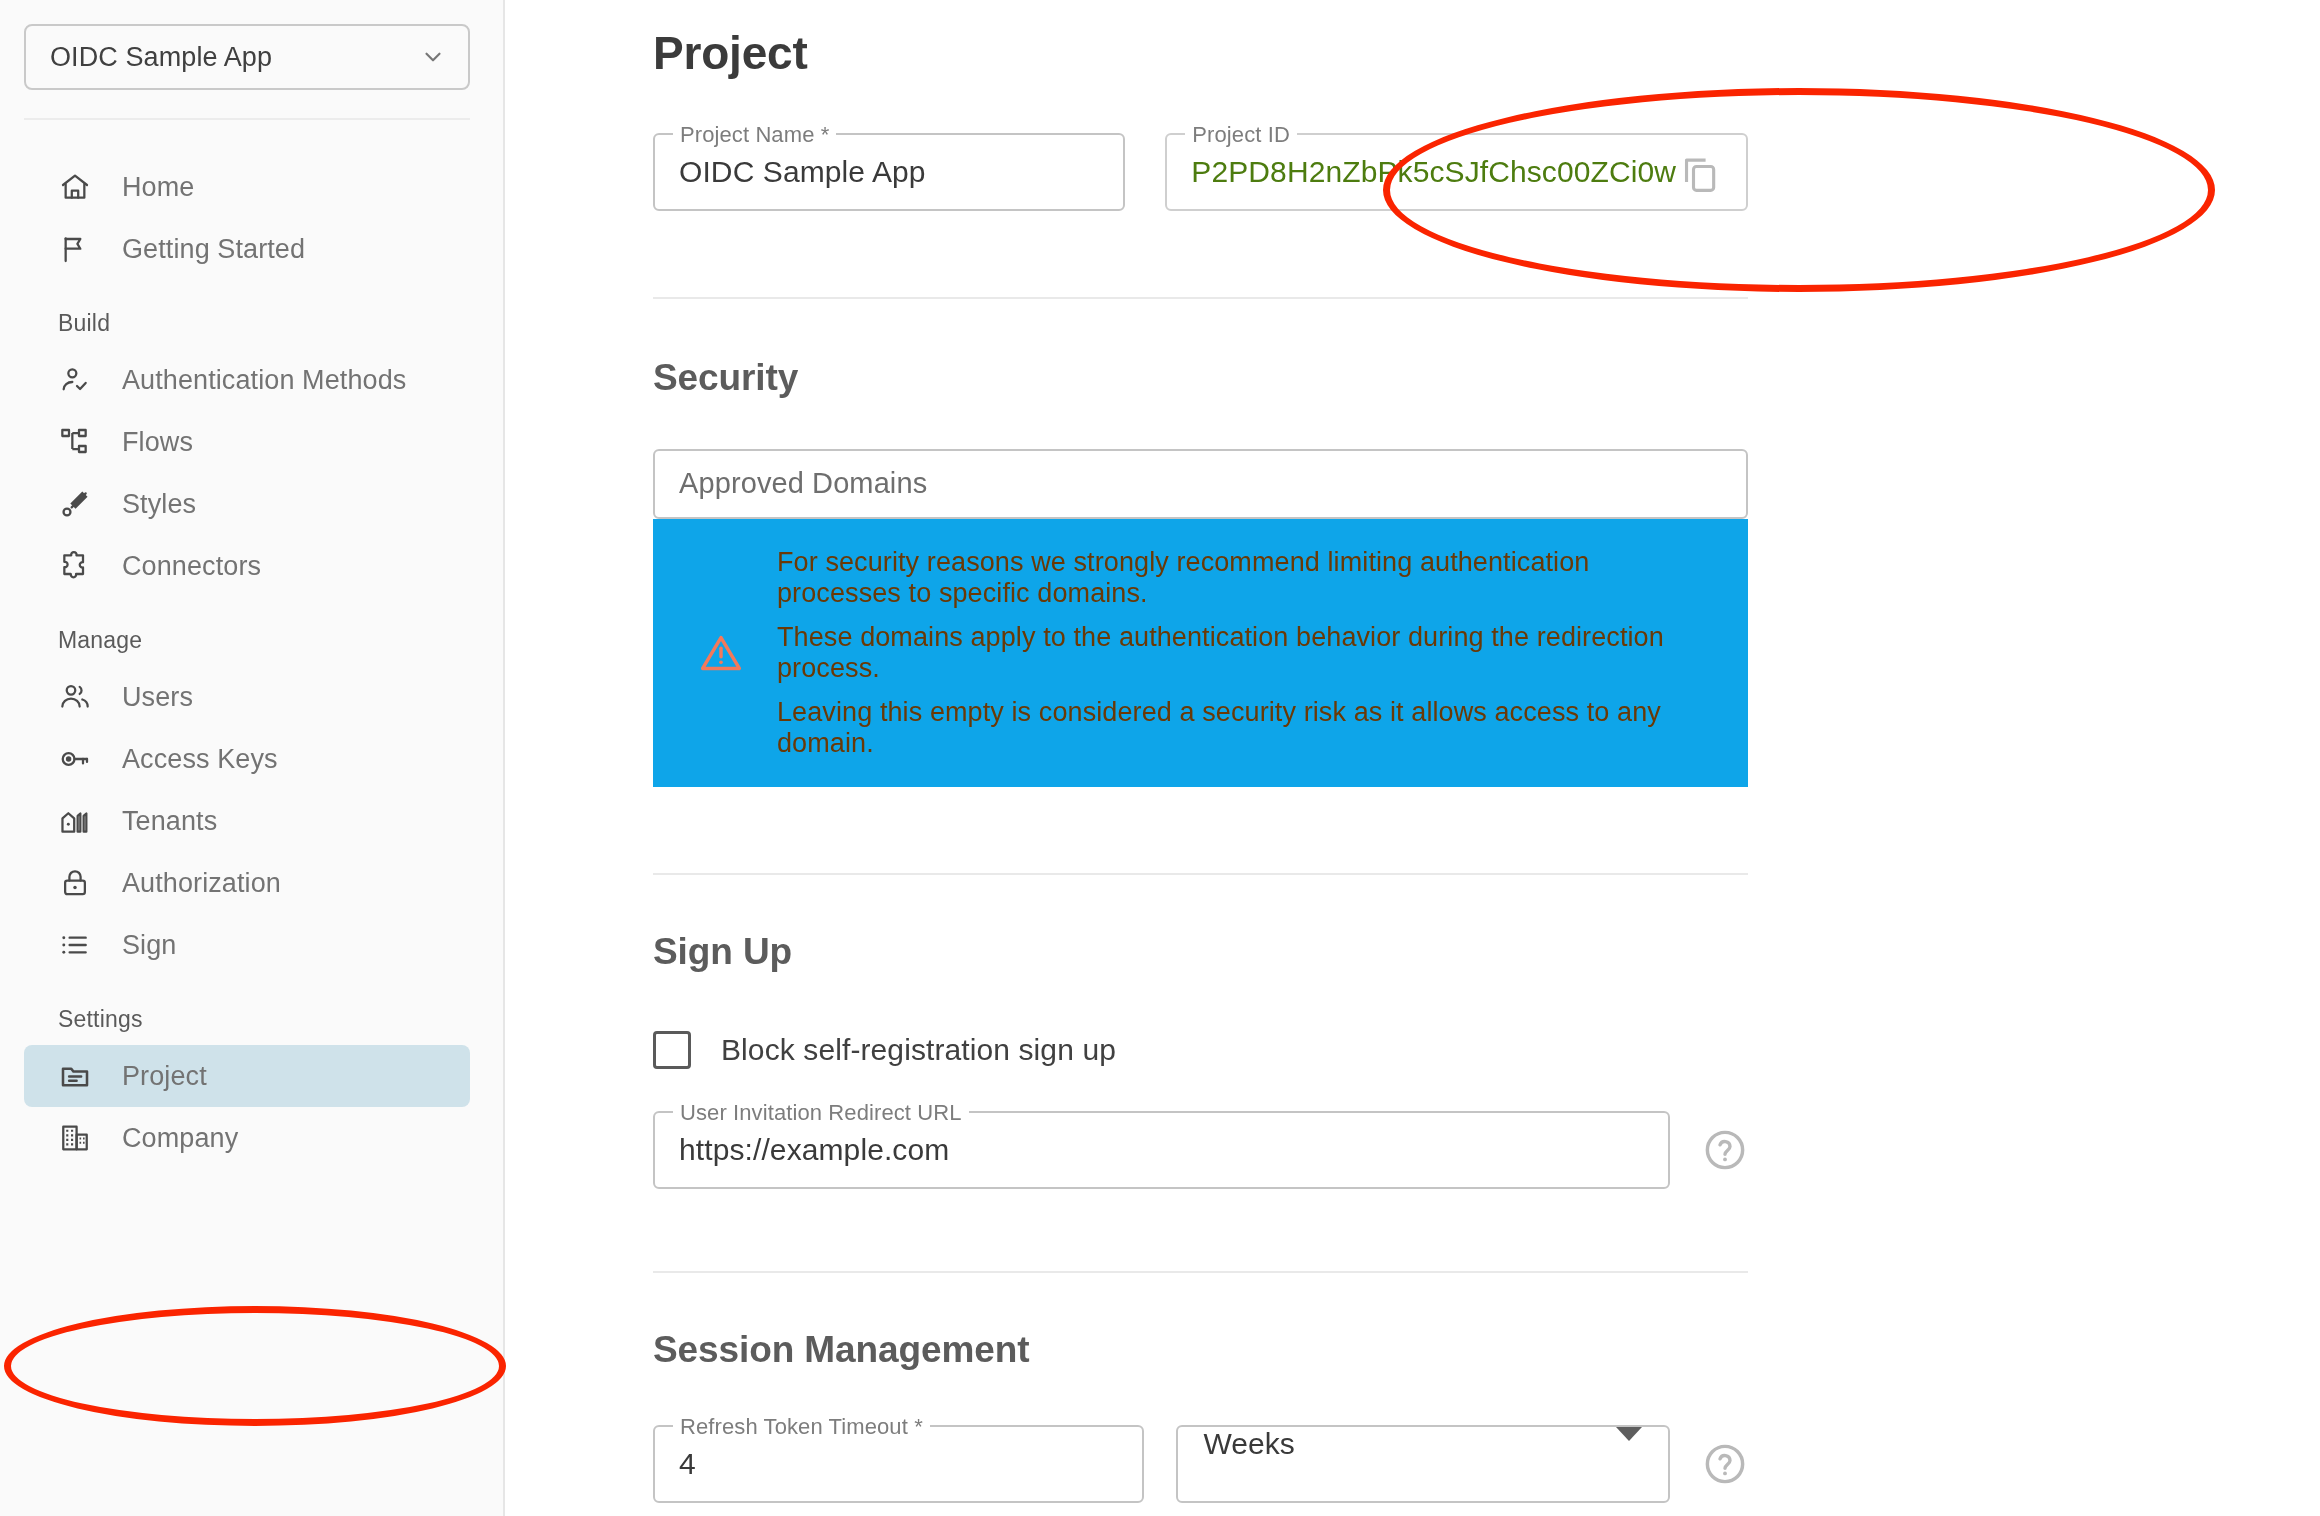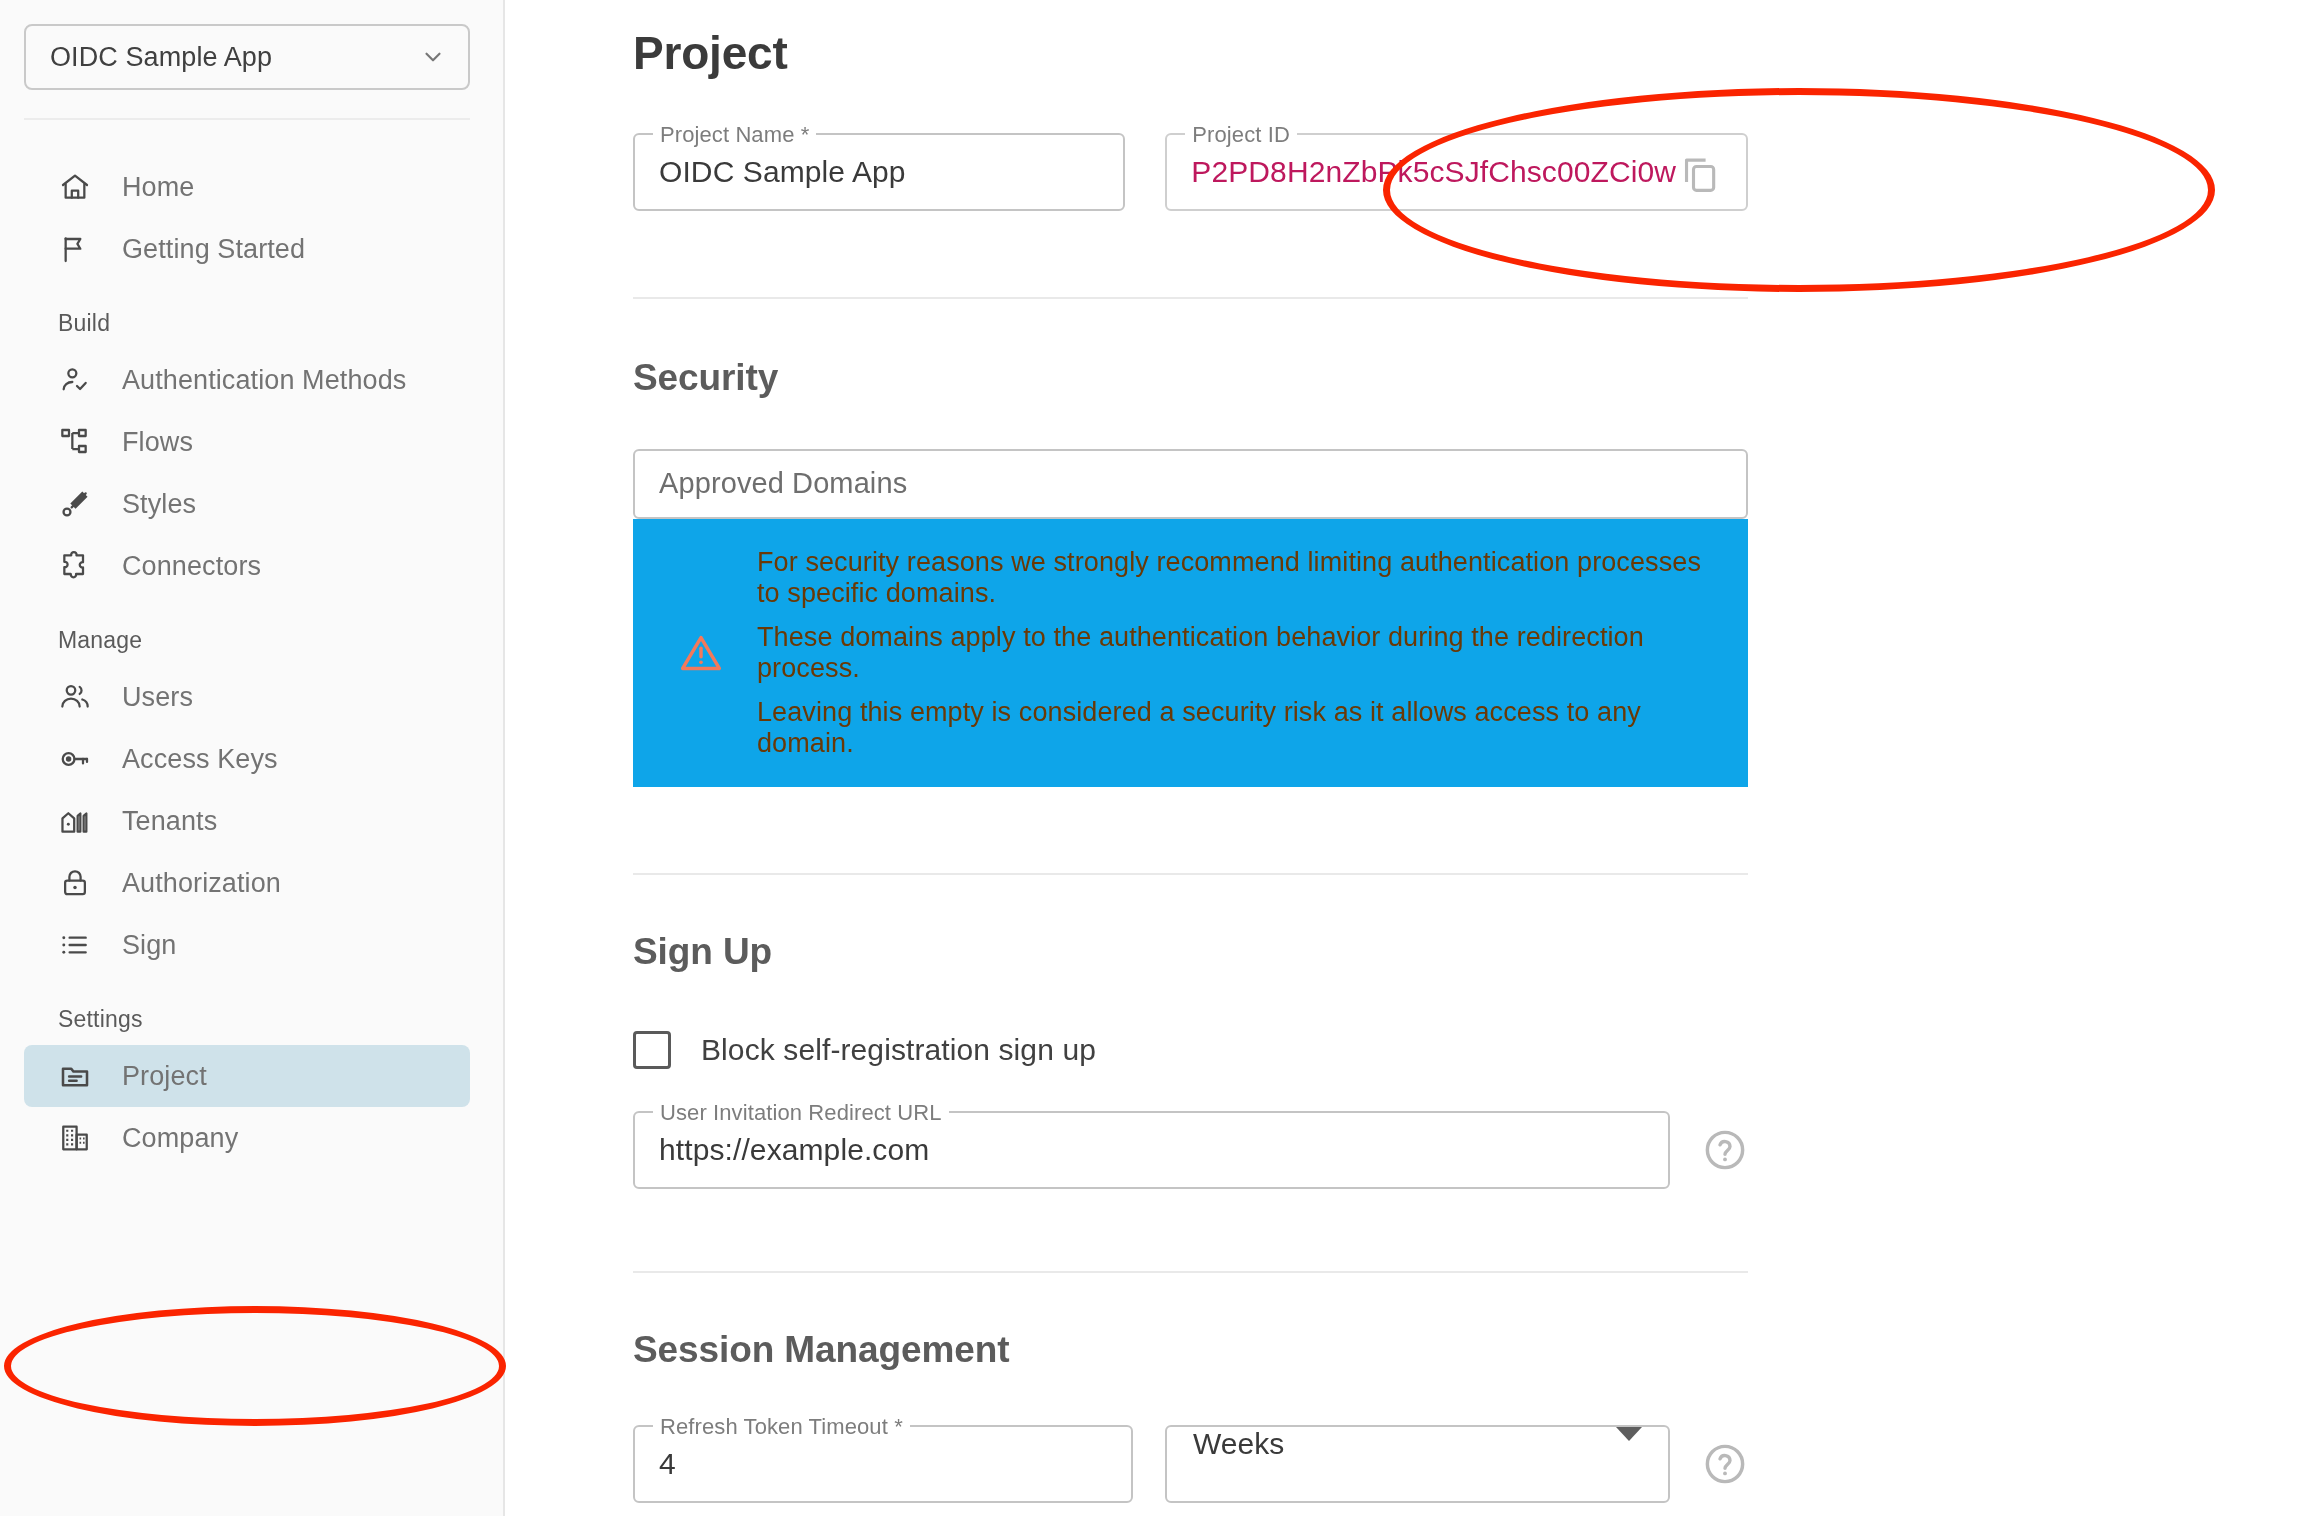--- a/index.html
+++ b/index.html
@@ -14,20 +14,21 @@
     font-family: "Liberation Sans", sans-serif;
     color: #3c3c3c;
     overflow: hidden;
     position: relative;
   }
   #app {
     display: flex;
     width: 1868px;
     height: 1516px;
     position: relative;
+    gap: 20px;
   }
 
   
   .sidebar {
     width: 505px;
     min-width: 505px;
     height: 1516px;
     background: #fafafa;
     border-right: 2px solid #e6e6e6;
     box-sizing: border-box;
@@ -159,21 +160,21 @@
     color: #7d7d7d;
     white-space: nowrap;
     letter-spacing: .1px;
   }
   .field .value {
     font-size: 30px;
     color: #3a3a3a;
     letter-spacing: .1px;
   }
   .field .value.muted {
-    color: #be185d;
+    color: #4d7c0f;
   }
   .field.disabled {
     background: #ffffff;
     border-color: #cfcfcf;
   }
   .field-row {
     display: flex;
     gap: 40px;
     margin-top: 54px;
   }

